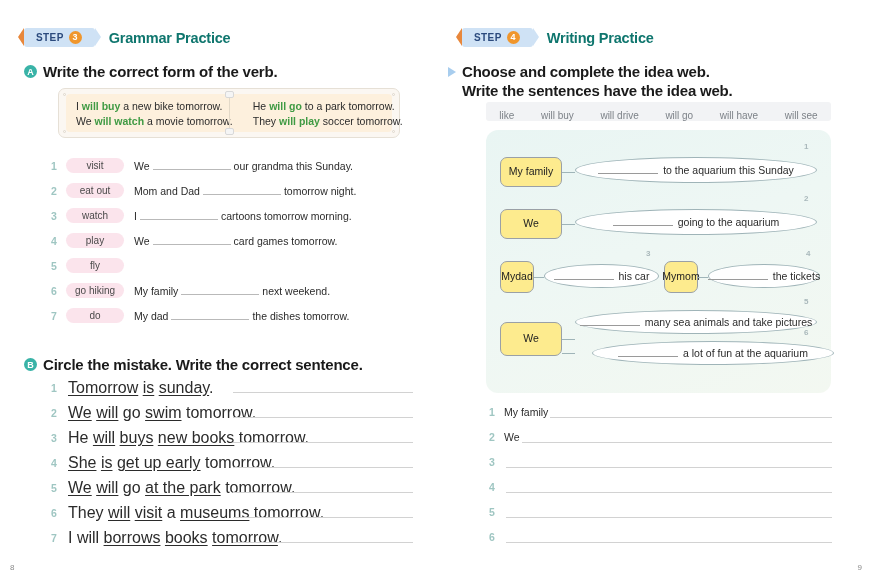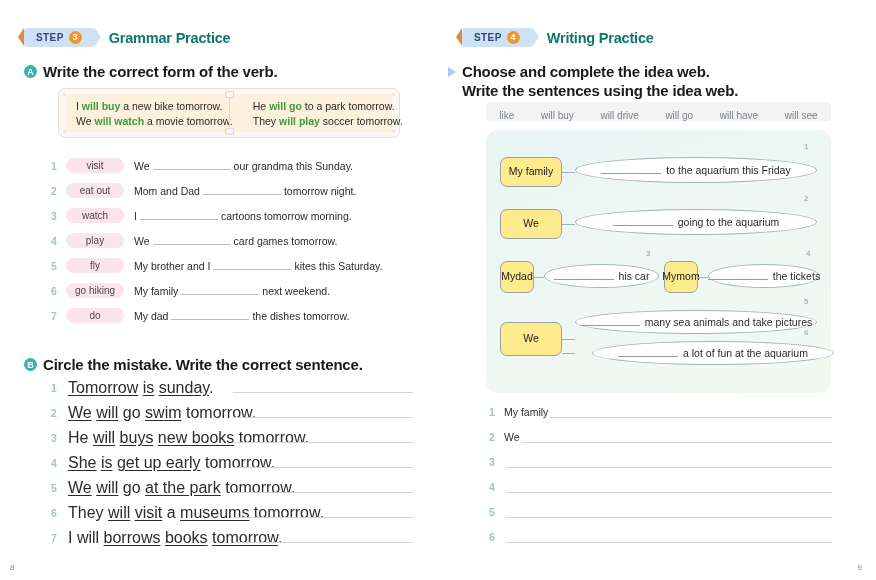--- a/index.html
+++ b/index.html
@@ -227,25 +227,20 @@
           <span class="verb-chip">play</span>
           <span class="sent">
             <span>We</span>
             <span class="blank-inline" style="width: 78px;"></span>
             <span>card games tomorrow.</span>
           </span>
         </div>
         <div class="a-row" style="left: 48px; top: 258px;">
           <span class="row-num">5</span>
           <span class="verb-chip">fly</span>
-          <span class="sent">
-            <span>My brother and I</span>
-            <span class="blank-inline" style="width: 78px;"></span>
-            <span>kites this Saturday.</span>
-          </span>
         </div>
         <div class="a-row" style="left: 48px; top: 283px;">
           <span class="row-num">6</span>
           <span class="verb-chip">go hiking</span>
           <span class="sent">
             <span>My family</span>
             <span class="blank-inline" style="width: 78px;"></span>
             <span>next weekend.</span>
           </span>
         </div>
@@ -313,21 +308,21 @@
         <span>STEP</span>
         <span class="step-num">4</span>
       </div>
       <div class="step-title">Writing Practice</div>
     </div>
 
     <div class="instr" style="left:10px; top:63px;">
       <span class="tri-bullet"></span>
       <span style="display:flex; flex-direction:column; gap:2px;">
         <span class="instr-text">Choose and complete the idea web.</span>
-        <span class="instr-text">Write the sentences using the idea web.</span>
+        <span class="instr-text">Write the sentences have the idea web.</span>
       </span>
     </div>
   </div>
 
   <div class="wordbank" id="wordbank">
       <span class="wb-item">like</span>
       <span class="wb-item">will buy</span>
       <span class="wb-item">will drive</span>
       <span class="wb-item">will go</span>
       <span class="wb-item">will have</span>
@@ -336,21 +331,21 @@
 
   <div class="web-panel">
     <div id="web-content">
         <div class="yellow-box" style="left: 14px; top: 27px; width: 62px; height: 30px;">
           <span>My family</span>
         </div>
         <div class="connector" style="left: 76px; top: 42px; width: 13px;"></div>
         <div class="ellipse" style="left: 89px; top: 27px; width: 242px; height: 26px;">
           <span class="ell-content">
             <span class="ell-blank" style="width: 60px;"></span>
-            <span>to the aquarium this Friday</span>
+            <span>to the aquarium this Sunday</span>
           </span>
         </div>
         <span class="ell-num" style="left: 318px; top: 12px;">1</span>
         <div class="yellow-box" style="left: 14px; top: 79px; width: 62px; height: 30px;">
           <span>We</span>
         </div>
         <div class="connector" style="left: 76px; top: 94px; width: 13px;"></div>
         <div class="ellipse" style="left: 89px; top: 79px; width: 242px; height: 26px;">
           <span class="ell-content">
             <span class="ell-blank" style="width: 60px;"></span>

